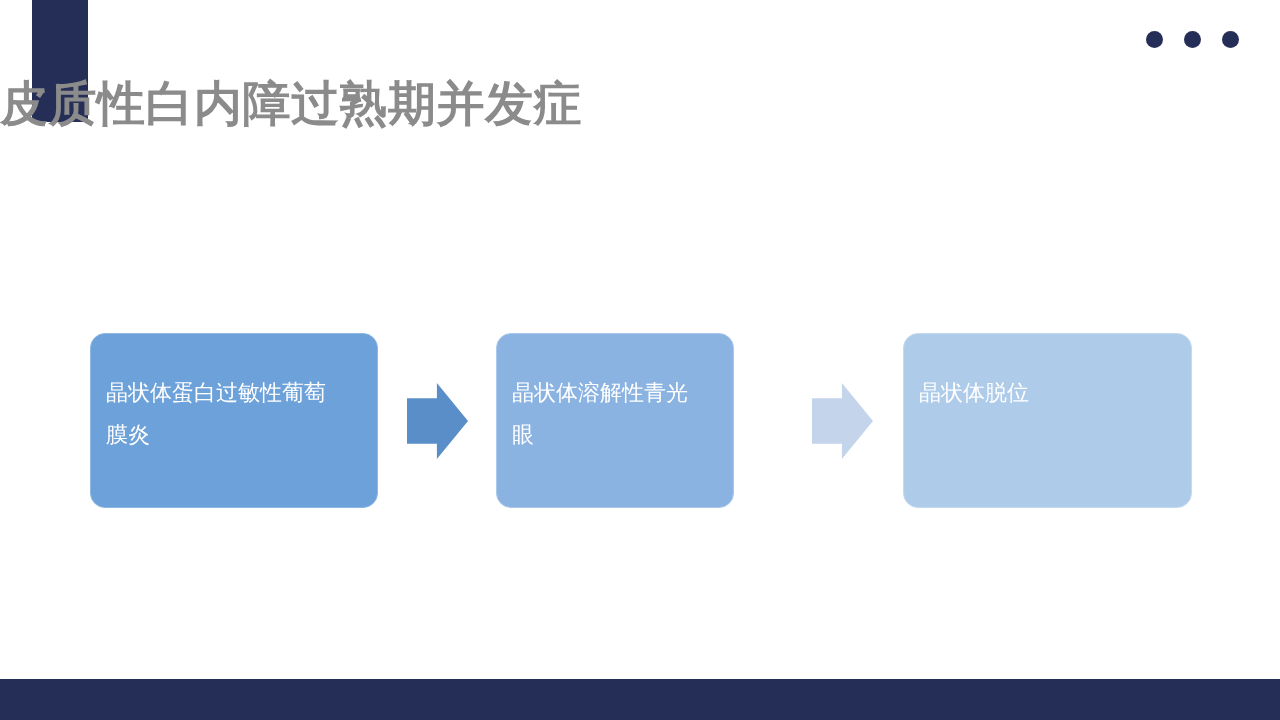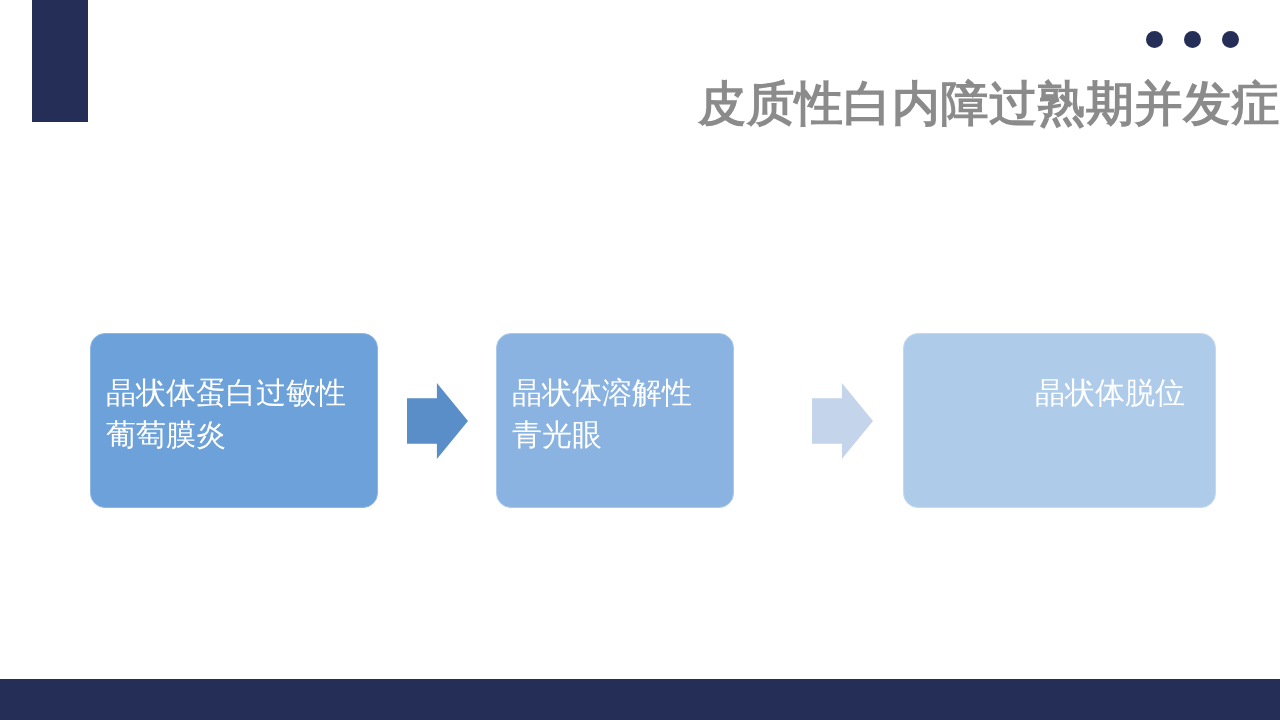--- a/index.html
+++ b/index.html
@@ -26,38 +26,38 @@
   .dots{
     position:absolute; left:1146px; top:31px;
     display:flex; gap:21px;
   }
   .dot{
     width:17px; height:17px; border-radius:50%;
     background:var(--navy);
   }
   .slide-title{
     position:absolute; top:72px; left:0; width:1280px;
-    text-align:right;
+    text-align:left;
     font-size:48px; font-weight:bold;
     color:var(--title-gray);
     letter-spacing:0.5px;
   }
   .process{
     position:absolute; left:90px; top:333px; width:1102px; height:175px;
   }
   .step{
     position:absolute; top:0; height:175px; width:288px;
     border-radius:15px;
     color:#FFFFFF;
-    font-size:30px; line-height:42px;
+    font-size:22px; line-height:42px;
     padding:38px 30px 0 15px;
   }
   .step1{left:0;   background:var(--step1); border:1px solid var(--step1-border);}
   .step2{left:406px; width:238px; background:var(--step2); border:1px solid var(--step2-border);}
-  .step3{left:813px; width:313px; background:var(--step3); border:1px solid var(--step3-border);text-align:right;}
+  .step3{left:813px; width:289px; background:var(--step3); border:1px solid var(--step3-border);}
   .arrow{
     position:absolute; top:50px; width:61px; height:76px;
     clip-path:polygon(0 20%, 49% 20%, 49% 0, 100% 50%, 49% 100%, 49% 80%, 0 80%);
   }
   .arrow1{left:317px; background:var(--arrow1);}
   .arrow2{left:722px; background:var(--arrow2);}
   .bottom-bar{
     position:absolute; left:0; top:679px; width:1280px; height:41px;
     background:var(--navy);
   }

